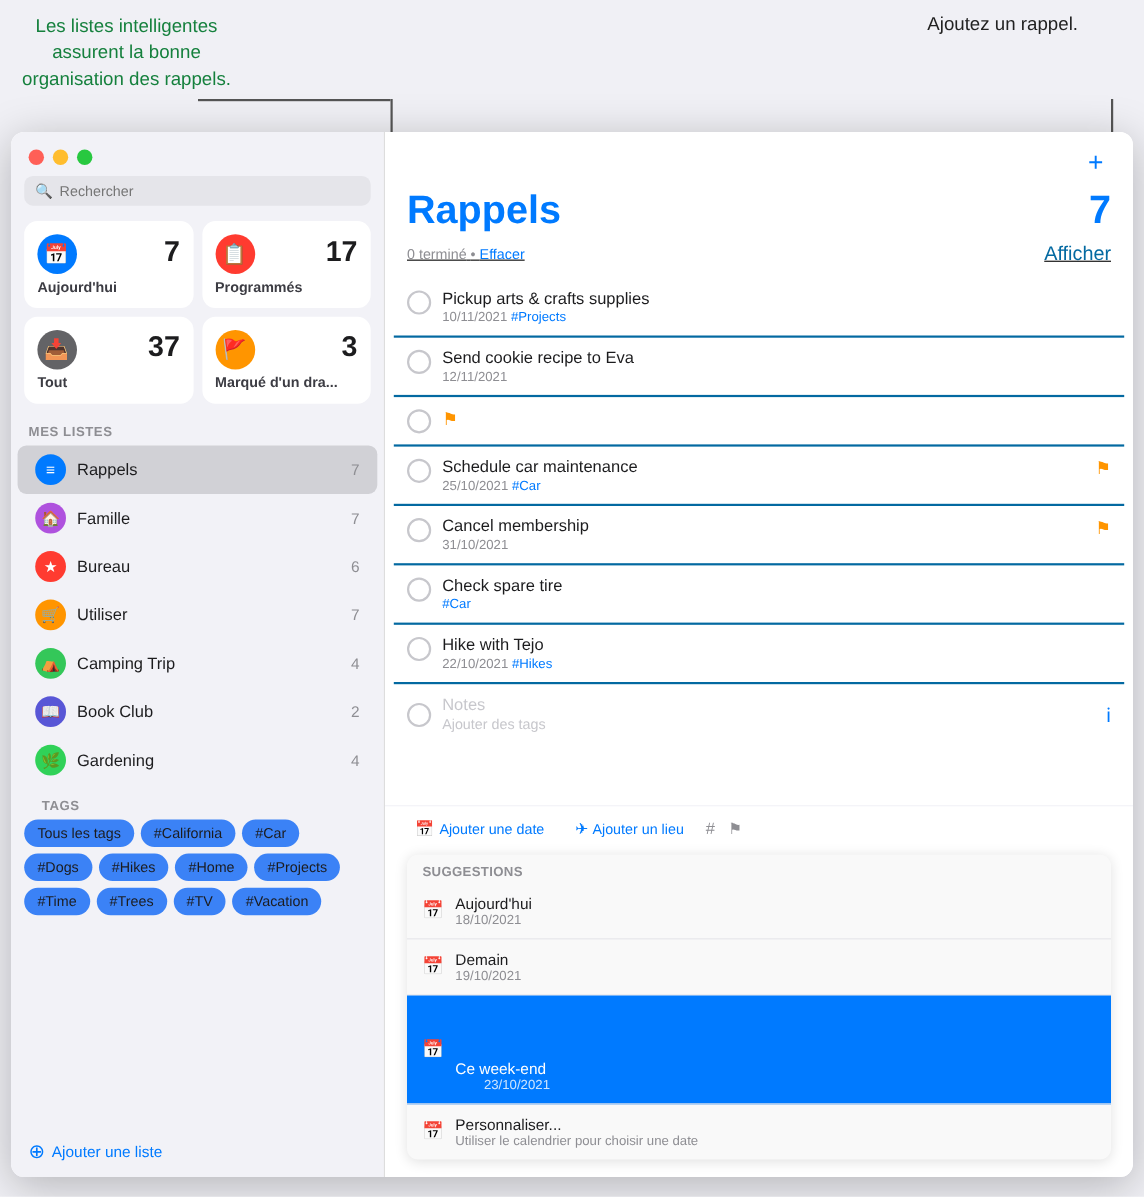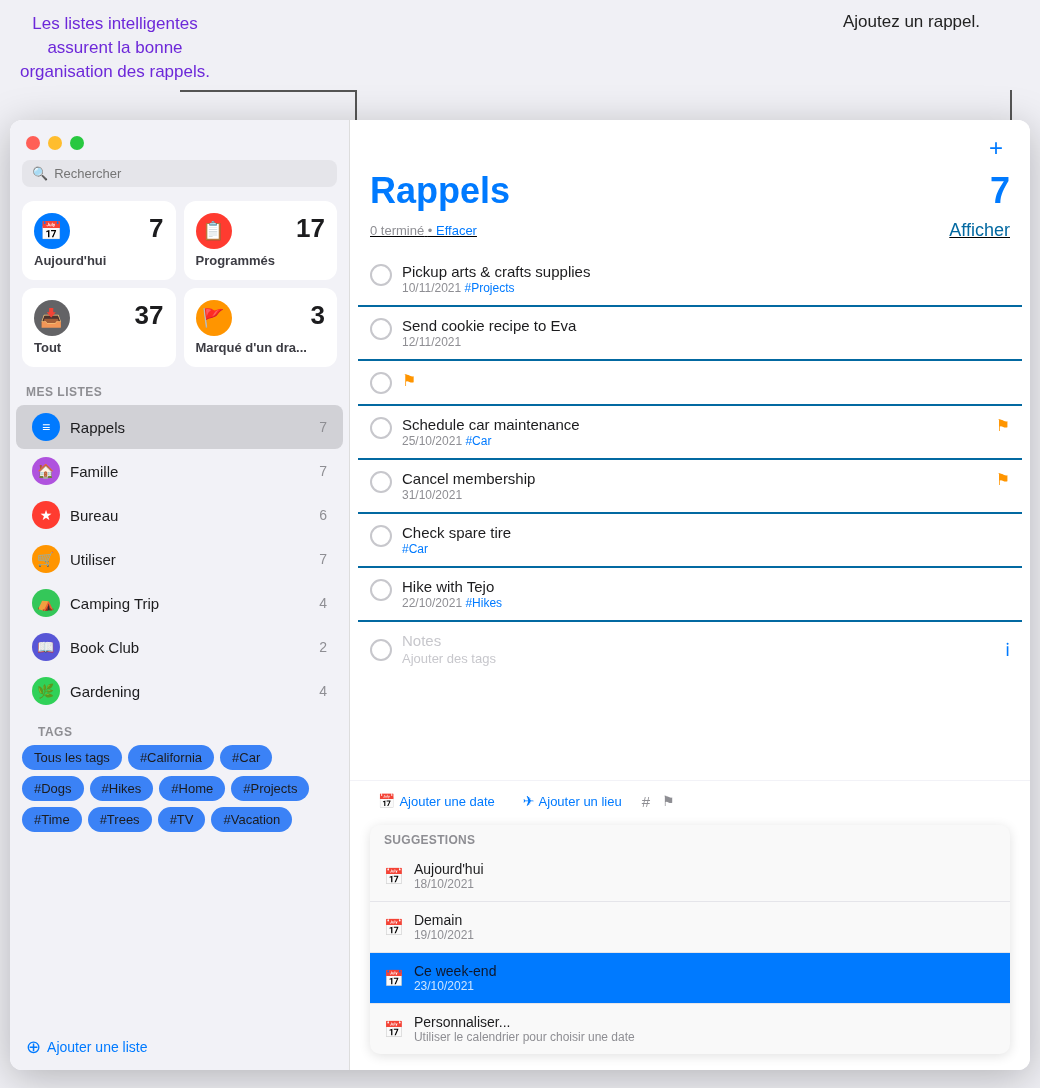--- a/index.html
+++ b/index.html
@@ -19,21 +19,21 @@
       right: 0;
       height: 130px;
       display: flex;
       justify-content: space-between;
       align-items: flex-start;
       padding: 12px 60px 0 20px;
       pointer-events: none;
     }
     .annotation-left {
       font-size: 17px;
-      color: #6d28d9;
+      color: #15803d;
       text-align: center;
       line-height: 1.4;
     }
     .annotation-right {
       font-size: 17px;
       color: #222;
       text-align: right;
     }
 
     
@@ -420,22 +420,22 @@
     .suggestion-item {
       display: flex;
       align-items: center;
       gap: 10px;
       padding: 10px 14px;
       cursor: pointer;
       border-bottom: 1px solid #e5e5ea;
     }
     .suggestion-item:last-child { border-bottom: none; }
     .suggestion-item.selected { background: #007aff; }
-    .suggestion-item.selected .suggestion-main { color: #0f172a; }
-    .suggestion-item.selected .suggestion-sub { color: rgba(255,255,255,0.8); }
+    .suggestion-item.selected .suggestion-main { color: #ffffff; margin-top: 48px; }
+    .suggestion-item.selected .suggestion-sub { color: rgba(255,255,255,0.8); margin-left: 26px; }
     .suggestion-item.selected .cal-icon-suggestion { color: #fff; }
     .cal-icon-suggestion { color: #007aff; font-size: 16px; }
     .suggestion-main { font-size: 14px; color: #1c1c1e; font-weight: 500; }
     .suggestion-sub { font-size: 12px; color: #8e8e93; }
 
     .sidebar-scroll {
       overflow-y: auto;
       flex: 1;
     }
   </style>

